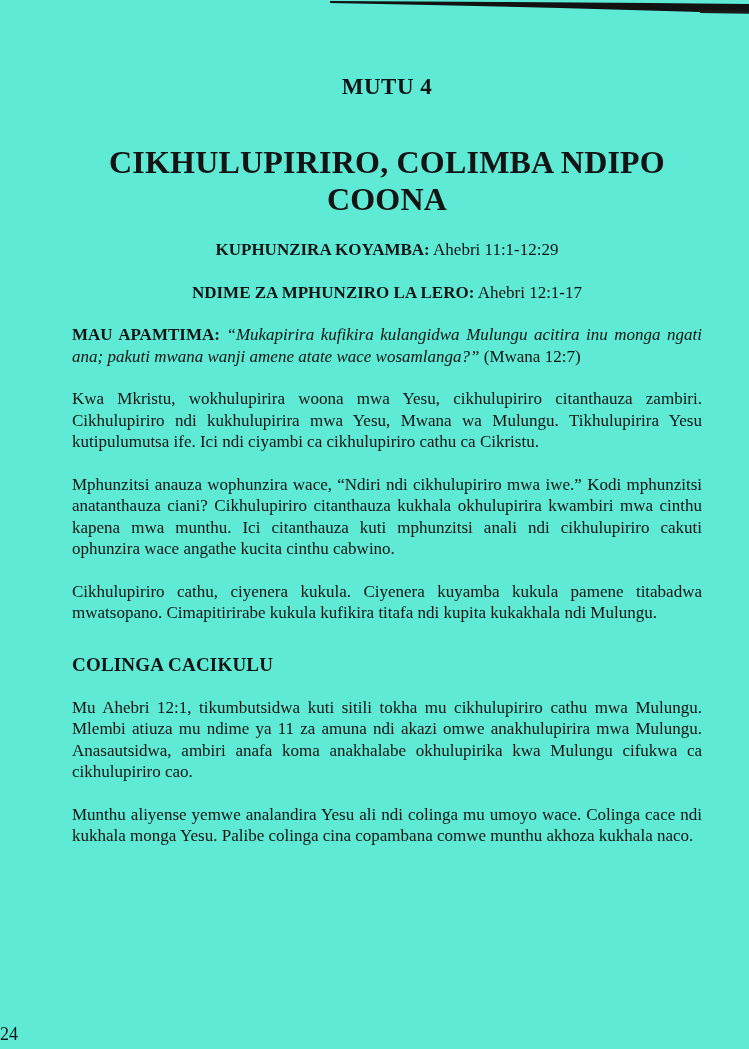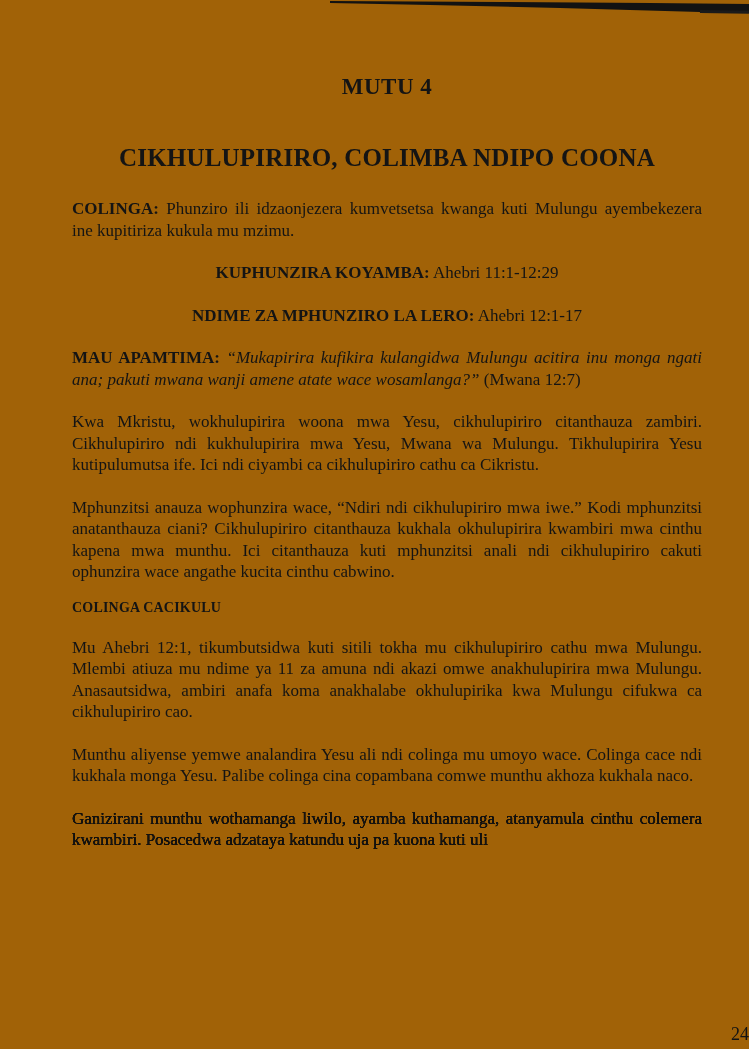--- a/index.html
+++ b/index.html
@@ -1,103 +1,101 @@
 <!DOCTYPE html>
 <html><head>
 <meta charset="utf-8">
 <style>
   html,body{margin:0;padding:0;background:#e8e8e8;}
   .page{
     position:relative;
     width:749px;height:1049px;
-    background:#a16207;
+    background:#5eead4;
     color:#141414;
     font-family:"Liberation Serif", serif;
     overflow:hidden;
     box-sizing:border-box;
   }
   .artifact-top{position:absolute;top:0;left:0;width:749px;height:20px;}
   .content{
     position:absolute;left:72px;top:0;width:630px;
   }
   .chapter-number{
     margin:74px 0 0 0;
     text-align:center;
     font-size:23px;
     font-weight:bold;
     letter-spacing:.5px;
   }
   .chapter-heading{
     margin:44px 0 16px 0;
     text-align:center;
-    font-size:25px;
+    font-size:32px;
     font-weight:bold;
     letter-spacing:.2px;
   }
   p{
     margin:21px 0 0 0;
     font-size:17px;
     line-height:21.5px;
     text-align:justify;
   }
   p.single{text-align:center;}
   .lbl{font-weight:bold;}
   .quote{font-style:italic;}
   .subheading{
-    margin:17px 0 0 0;
-    font-size:14px;
+    margin:30px 0 0 0;
+    font-size:19px;
     font-weight:bold;
     letter-spacing:.2px;
   }
   .ink-heavy{text-shadow:0 0 .6px #000, 0 0 .3px #000;}
   .pageno{
     position:absolute;
     left:0;right:0;
     bottom:4px;
-    text-align:right;
+    text-align:left;
     font-size:18px;
-    margin-left:43px;
   }
   .gap-lg{margin-top:26px;}
 </style>
 </head>
 <body>
 
 <div class="page">
 
   <svg class="artifact-top" viewBox="0 0 749 20" xmlns="http://www.w3.org/2000/svg" aria-hidden="true">
     <polygon points="330,1 500,2 650,3 749,4 749,13 700,12 560,8 430,5 330,3" fill="#121212"></polygon>
     <rect x="700" y="10" width="49" height="3" fill="#1a1a1a" transform="rotate(1 700 10)"></rect>
   </svg>
 
   <div class="content">
 
     <h1 class="chapter-number">MUTU 4</h1>
 
     <h2 class="chapter-heading">CIKHULUPIRIRO, COLIMBA NDIPO COONA</h2>
 
-    <p class="gap-lg"><span class="lbl">COLINGA:</span> <span>Phunziro ili idzaonjezera kumvetsetsa kwanga kuti Mulungu ayembekezera ine kupitiriza kukula mu mzimu.</span></p>
 
     <p class="single"><span class="lbl">KUPHUNZIRA KOYAMBA:</span> <span>Ahebri 11:1-12:29</span></p>
 
     <p class="single"><span class="lbl">NDIME ZA MPHUNZIRO LA LERO:</span> <span>Ahebri 12:1-17</span></p>
 
     <p><span class="lbl">MAU APAMTIMA:</span> <span class="quote">“Mukapirira kufikira kulangidwa Mulungu acitira inu monga ngati ana; pakuti mwana wanji amene atate wace wosamlanga?”</span> <span>(Mwana 12:7)</span></p>
 
     <p>Kwa Mkristu, wokhulupirira woona mwa Yesu, cikhulupiriro citanthauza zambiri. Cikhulupiriro ndi kukhulupirira mwa Yesu, Mwana wa Mulungu. Tikhulupirira Yesu kutipulumutsa ife. Ici ndi ciyambi ca cikhulupiriro cathu ca Cikristu.</p>
 
     <p>Mphunzitsi anauza wophunzira wace, “Ndiri ndi cikhulupiriro mwa iwe.” Kodi mphunzitsi anatanthauza ciani? Cikhulupiriro citanthauza kukhala okhulupirira kwambiri mwa cinthu kapena mwa munthu. Ici citanthauza kuti mphunzitsi anali ndi cikhulupiriro cakuti ophunzira wace angathe kucita cinthu cabwino.</p>
 
+    <p>Cikhulupiriro cathu, ciyenera kukula. Ciyenera kuyamba kukula pamene titabadwa mwatsopano. Cimapitirirabe kukula kufikira titafa ndi kupita kukakhala ndi Mulungu.</p>
 
     <h3 class="subheading">COLINGA CACIKULU</h3>
 
     <p>Mu Ahebri 12:1, tikumbutsidwa kuti sitili tokha mu cikhulupiriro cathu mwa Mulungu. Mlembi atiuza mu ndime ya 11 za amuna ndi akazi omwe anakhulupirira mwa Mulungu. Anasautsidwa, ambiri anafa koma anakhalabe okhulupirika kwa Mulungu cifukwa ca cikhulupiriro cao.</p>
 
     <p>Munthu aliyense yemwe analandira Yesu ali ndi colinga mu umoyo wace. Colinga cace ndi kukhala monga Yesu. Palibe colinga cina copambana comwe munthu akhoza kukhala naco.</p>
 
 
-    <p class="ink-heavy">Ganizirani munthu wothamanga liwilo, ayamba kuthamanga, atanyamula cinthu colemera kwambiri. Posacedwa adzataya katundu uja pa kuona kuti uli</p>
 
   </div>
 
   <div class="pageno">24</div>
 
 </div>
 
 </body></html>

